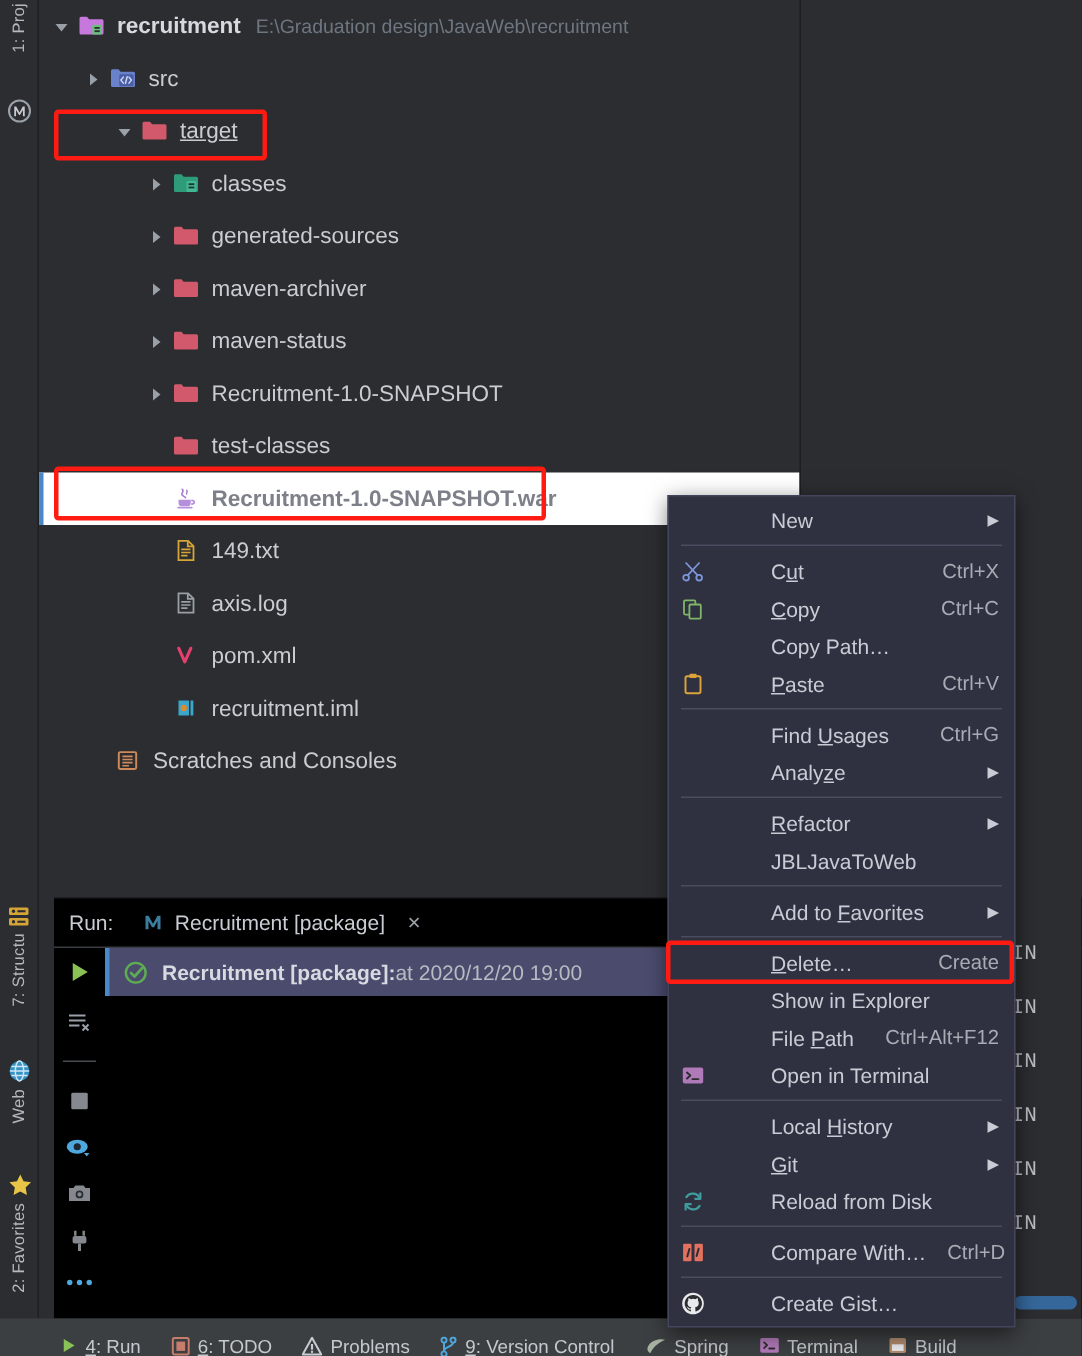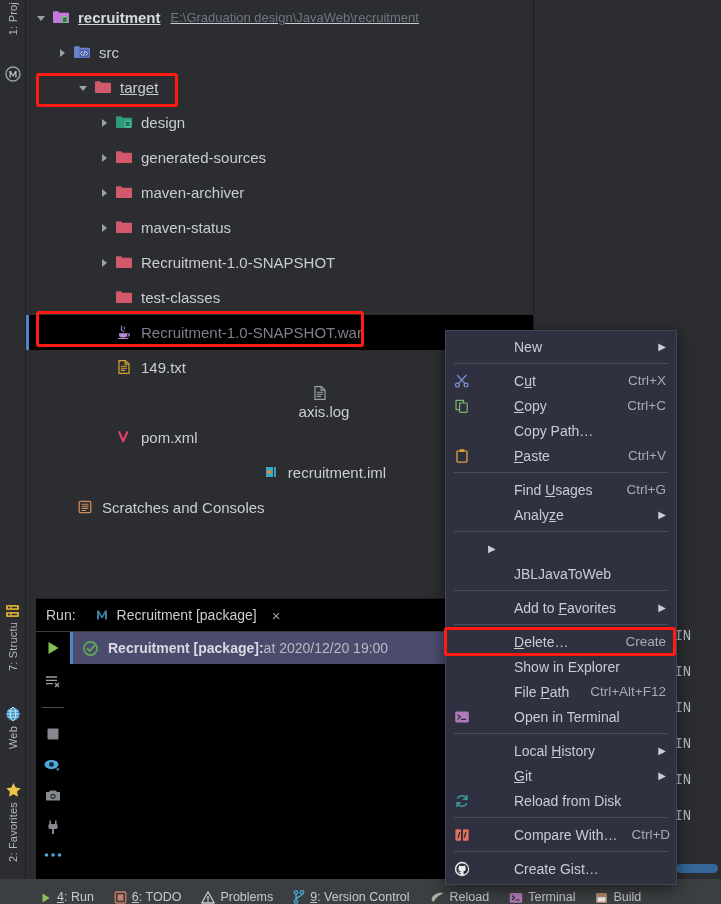--- a/index.html
+++ b/index.html
@@ -31,21 +31,21 @@
   
   .tree-panel {
     position:absolute; left:26px; top:0; width:508px; height:598px;
     background:#2b2d30; border-right:1px solid #1e1f22;
     overflow:hidden;
   }
   .row {
     position:relative; height:35px; display:flex; align-items:center;
     font-size:15px; color:#c9ccd3; white-space:nowrap;
   }
-  .row.sel { background:#000000; }
+  .row.sel { background:#ffffff;font-weight:bold; }
   .row.sel::before {
     content:""; position:absolute; left:0; top:0; bottom:0; width:3px;
     background:#4a88c7;
   }
   .arrow { width:14px; height:14px; flex:none; margin-right:4px; }
   .arrow svg { display:block; }
   .ico { width:18px; height:18px; flex:none; margin-right:8px; line-height:0; }
   .ico svg { display:block; }
   .lbl { }
   .path { color:#6e7681; font-size:13px; margin-left:10px; }
@@ -108,21 +108,21 @@
     background:#35679a; border-radius:5px;
   }
 
   
   .statusbar {
     position:absolute; left:0; bottom:0; width:721px; height:25px;
     background:#3c3f41; display:flex; align-items:center;
     font-size:12.5px; color:#c5c8ce;
   }
   .sb-item {
-    display:flex; align-items:flex-end; gap:5px; padding:0 10px;
+    display:flex; align-items:flex-start; gap:5px; padding:12px 10px;
     height:25px; white-space:nowrap; cursor:pointer;
   }
   .sb-item .sbico { line-height:0; }
 
   
   .ctxmenu {
     position:absolute; left:445px; top:330px; width:232px;
     background:#2f3140; border:1px solid #43465a;
     box-shadow:0 4px 14px rgba(0,0,0,.55);
     padding:3px 0; z-index:30;
@@ -188,21 +188,21 @@
       <span class="vico">
         <svg width="17" height="16" viewBox="0 0 17 16">
             <path d="M8.5 1l2.2 4.5 5 .7-3.6 3.5.85 4.95L8.5 12.3 4.05 14.65 4.9 9.7 1.3 6.2l5-.7z" fill="#e8c547"></path>
           </svg>
       </span>
     </div>
   </div>
 
   <div class="tree-panel">
 
-    <div class="row" style="padding-left:8px;text-decoration:underline;">
+    <div class="row" style="padding-left:8px;">
       <span class="arrow">
           <svg width="14" height="14" viewBox="0 0 14 14">
             <path d="M3 5l4 5 4-5z" fill="#9aa0a8"></path>
           </svg>
         </span>
       <span class="ico">
         <svg width="18" height="16" viewBox="0 0 18 16">
             <path d="M1 3.2a1 1 0 011-1h4l1.4 1.6H16a1 1 0 011 1V13a1 1 0 01-1 1H2a1 1 0 01-1-1z" fill="#c778dd"></path>
             <rect x="9.5" y="7.5" width="6.5" height="6.5" rx="1" fill="#6ac07a"></rect>
             <rect x="11" y="9" width="3.5" height="1.2" fill="#2b2d30"></rect>
@@ -250,21 +250,21 @@
           </svg>
         </span>
       <span class="ico">
         <svg width="18" height="16" viewBox="0 0 18 16">
             <path d="M1 3.2a1 1 0 011-1h4l1.4 1.6H16a1 1 0 011 1V13a1 1 0 01-1 1H2a1 1 0 01-1-1z" fill="#2e9c78"></path>
             <rect x="9.3" y="6.6" width="6.7" height="7.4" rx="1" fill="#43b892"></rect>
             <rect x="10.7" y="8.2" width="3.9" height="1.2" fill="#17372f"></rect>
             <rect x="10.7" y="10.4" width="3.9" height="1.2" fill="#17372f"></rect>
           </svg>
       </span>
-      <span class="lbl">design</span>
+      <span class="lbl">classes</span>
     </div>
 
     <div class="row" style="padding-left:71px;">
       <span class="arrow">
           <svg width="14" height="14" viewBox="0 0 14 14">
             <path d="M5 3l5 4-5 4z" fill="#9aa0a8"></path>
           </svg>
         </span>
       <span class="ico">
         <svg width="18" height="16" viewBox="0 0 18 16">
@@ -342,41 +342,41 @@
       <span class="ico">
         <svg width="18" height="16" viewBox="0 0 18 16">
             <path d="M4 1.6h6.4L14 5.1V14.4H4z" fill="none" stroke="#d5a535" stroke-width="1.2"></path>
             <path d="M10.2 1.8v3.4h3.5" fill="none" stroke="#d5a535" stroke-width="1.2"></path>
             <path d="M5.8 7.2h6.2M5.8 9.3h6.2M5.8 11.4h4.2" stroke="#d5a535" stroke-width="1.1"></path>
           </svg>
       </span>
       <span class="lbl">149.txt</span>
     </div>
 
-    <div class="row" style="padding-left:89px;flex-direction:column;">
+    <div class="row" style="padding-left:89px;">
       <span class="ico">
         <svg width="18" height="16" viewBox="0 0 18 16">
             <path d="M4 1.6h6.4L14 5.1V14.4H4z" fill="none" stroke="#9aa0a8" stroke-width="1.2"></path>
             <path d="M10.2 1.8v3.4h3.5" fill="none" stroke="#9aa0a8" stroke-width="1.2"></path>
             <path d="M5.8 7.2h6.2M5.8 9.3h6.2M5.8 11.4h4.2" stroke="#9aa0a8" stroke-width="1.1"></path>
           </svg>
       </span>
       <span class="lbl">axis.log</span>
     </div>
 
     <div class="row" style="padding-left:89px;">
       <span class="ico">
         <svg width="18" height="16" viewBox="0 0 18 16">
             <path d="M4.2 3.2l4 9 4-9" stroke="#e53f6e" stroke-width="2.1" fill="none" stroke-linecap="round" stroke-linejoin="round"></path>
           </svg>
       </span>
       <span class="lbl">pom.xml</span>
     </div>
 
-    <div class="row" style="padding-left:89px;justify-content:center;">
+    <div class="row" style="padding-left:89px;">
       <span class="ico">
         <svg width="18" height="16" viewBox="0 0 18 16">
             <rect x="4" y="3" width="7" height="10" fill="#3aa6c9"></rect>
             <rect x="12" y="3" width="1.9" height="10" fill="#3aa6c9"></rect>
             <circle cx="7.5" cy="8" r="2.1" fill="#e08a2e"></circle>
           </svg>
       </span>
       <span class="lbl">recruitment.iml</span>
     </div>
 
@@ -537,20 +537,21 @@
 
     <div class="mi">
       <span class="miico"></span>
       <span class="mitext">Analy<span class="u">z</span>e</span>
       <span class="mitri">▶</span>
     </div>
     <div class="msep"></div>
 
     <div class="mi">
       <span class="miico"></span>
+      <span class="mitext"><span class="u">R</span>efactor</span>
       <span class="mitri">▶</span>
     </div>
 
     <div class="mi">
       <span class="miico"></span>
       <span class="mitext">JBLJavaToWeb</span>
     </div>
     <div class="msep"></div>
 
     <div class="mi">
@@ -669,21 +670,21 @@
             <circle cx="9" cy="2.4" r="1.7" fill="none" stroke="#4fa8dd" stroke-width="1.3"></circle>
             <circle cx="3" cy="11.6" r="1.7" fill="none" stroke="#4fa8dd" stroke-width="1.3"></circle>
             <path d="M3 4.1v5.8M9 4.1c0 3-6 2.2-6 5.8" stroke="#4fa8dd" stroke-width="1.3" fill="none"></path>
           </svg></span>
       <span><span class="u">9</span>: Version Control</span>
     </div>
     <div class="sb-item">
       <span class="sbico"><svg width="15" height="13" viewBox="0 0 15 13">
             <path d="M13.4 2.2C10 1 4 2.6 2 6.6c-1 2 .2 3.9 1.6 4.4 2.6-5.2 6.3-7 9.8-8.8z" fill="#a7b2a3"></path>
           </svg></span>
-      <span>Reload</span>
+      <span>Spring</span>
     </div>
     <div class="sb-item">
       <span class="sbico"><svg width="14" height="12" viewBox="0 0 14 12">
             <rect x=".8" y="1" width="12.4" height="9.8" rx="1.2" fill="#b079b8"></rect>
             <path d="M3.4 3.9l2 1.9-2 1.9" stroke="#2b2d30" stroke-width="1.2" fill="none" stroke-linecap="round" stroke-linejoin="round"></path>
             <path d="M6.8 8h3.4" stroke="#2b2d30" stroke-width="1.2" stroke-linecap="round"></path>
           </svg></span>
       <span>Terminal</span>
     </div>
     <div class="sb-item">

